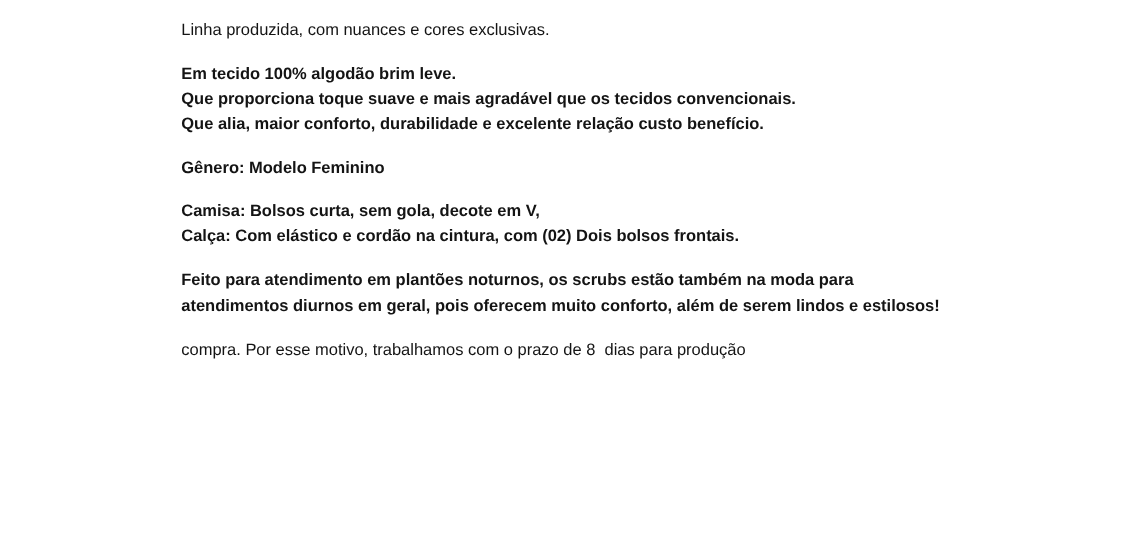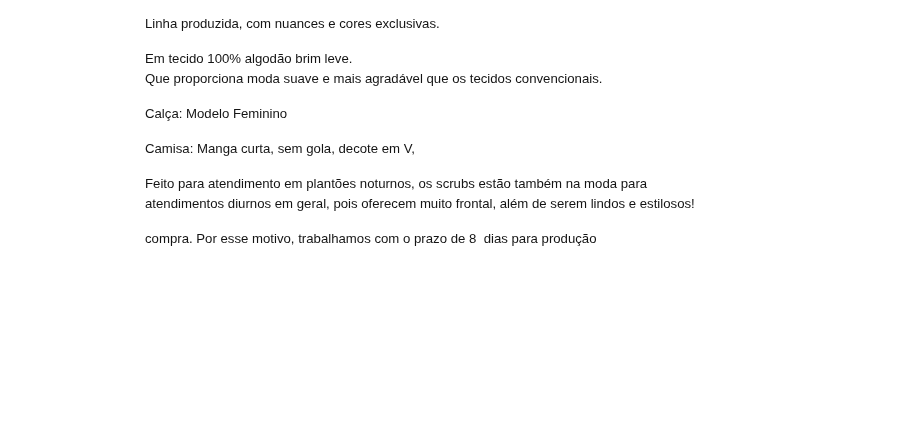--- a/index.html
+++ b/index.html
@@ -25,20 +25,21 @@
   .doc-body {
     font-size: 13.2px;
     line-height: 1.52;
     color: #141414;
   }
   .para {
     margin: 0 0 0 0;
   }
   .para + .para {
     margin-top: 15px;
+    font-weight: bold;
   }
   .line {
     display: block;
     white-space: pre-wrap;
   }
   .spacer-big {
     height: 15px;
   }
 </style>
 </head>
@@ -46,35 +47,37 @@
 
 <div class="page">
   <div class="doc-body">
 
     <div class="para">
       <span class="line">Linha produzida, com nuances e cores exclusivas.</span>
     </div>
 
     <div class="para">
       <span class="line">Em tecido 100% algodão brim leve.</span>
-      <span class="line">Que proporciona moda suave e mais agradável que os tecidos convencionais.</span>
+      <span class="line">Que proporciona toque suave e mais agradável que os tecidos convencionais.</span>
+      <span class="line">Que alia, maior conforto, durabilidade e excelente relação custo benefício.</span>
     </div>
 
     <div class="para">
-      <span class="line">Calça: Modelo Feminino</span>
+      <span class="line">Gênero: Modelo Feminino</span>
     </div>
 
     <div class="para">
-      <span class="line">Camisa: Manga curta, sem gola, decote em V,</span>
+      <span class="line">Camisa: Bolsos curta, sem gola, decote em V,</span>
+      <span class="line">Calça: Com elástico e cordão na cintura, com (02) Dois bolsos frontais.</span>
     </div>
 
 
     <div class="para">
       <span class="line">Feito para atendimento em plantões noturnos, os scrubs estão também na moda para</span>
-      <span class="line">atendimentos diurnos em geral, pois oferecem muito frontal, além de serem lindos e estilosos!</span>
+      <span class="line">atendimentos diurnos em geral, pois oferecem muito conforto, além de serem lindos e estilosos!</span>
     </div>
 
     <div class="spacer-big"></div>
 
 
     <div class="para">
       <span class="line">compra. Por esse motivo, trabalhamos com o prazo de 8  dias para produção</span>
     </div>
 
   </div>

